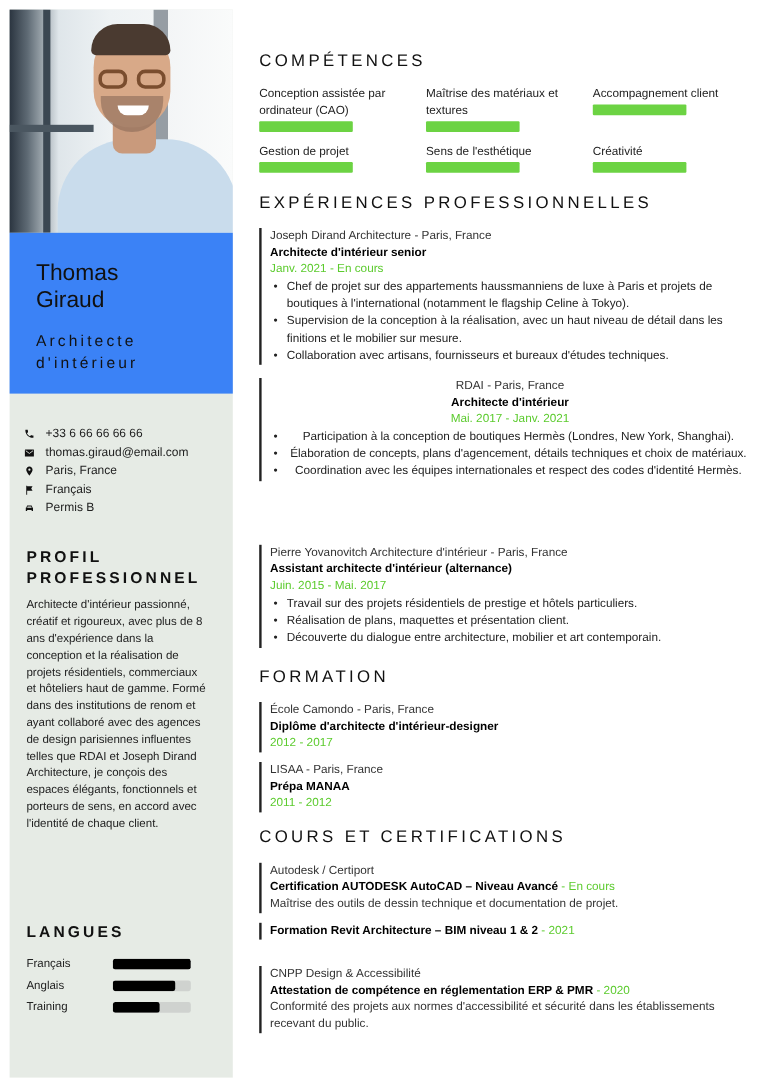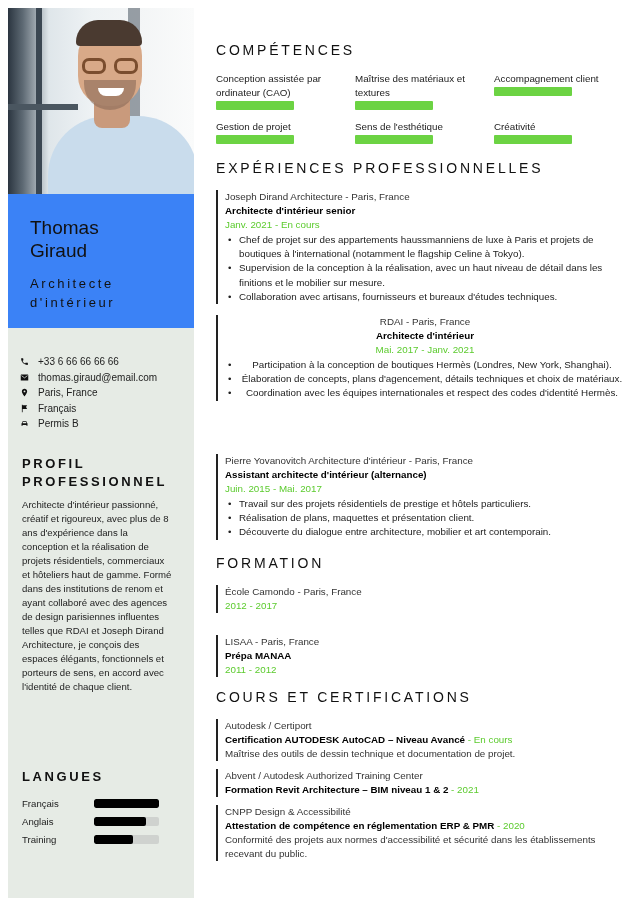--- a/index.html
+++ b/index.html
@@ -219,39 +219,39 @@
     <li>Travail sur des projets résidentiels de prestige et hôtels particuliers.</li>
     <li>Réalisation de plans, maquettes et présentation client.</li>
     <li>Découverte du dialogue entre architecture, mobilier et art contemporain.</li>
   </ul>
 </div>
 
 <div class="sec-h" style="top:555px;">FORMATION</div>
 
 <div class="entry" style="top:585px;">
   <div class="org">École Camondo - Paris, France</div>
+  <div class="role">Diplôme d'architecte d'intérieur-designer</div>
   <div class="date">2012 - 2017</div>
 </div>
 
 <div class="entry" style="top:635px;">
   <div class="org">LISAA - Paris, France</div>
   <div class="role">Prépa MANAA</div>
   <div class="date">2011 - 2012</div>
 </div>
 
 <div class="sec-h" style="top:689px;">COURS ET CERTIFICATIONS</div>
 
 <div class="entry" style="top:719px;">
   <div class="org">Autodesk / Certiport</div>
   <div class="role"><span>Certification AUTODESK AutoCAD – Niveau Avancé</span><span class="green"> - En cours</span></div>
   <div class="desc">Maîtrise des outils de dessin technique et documentation de projet.</div>
 </div>
 
 <div class="entry" style="top:769px;">
-  <div class="org">Abvent / Autodesk Authorized Training Center</div>
   <div class="role"><span>Formation Revit Architecture – BIM niveau 1 &amp; 2</span><span class="green"> - 2021</span></div>
 </div>
 
 <div class="entry" style="top:805px;">
   <div class="org">CNPP Design &amp; Accessibilité</div>
   <div class="role"><span>Attestation de compétence en réglementation ERP &amp; PMR</span><span class="green"> - 2020</span></div>
   <div class="desc" style="width:400px;">Conformité des projets aux normes d'accessibilité et sécurité dans les établissements recevant du public.</div>
 </div>
 
 </body></html>

